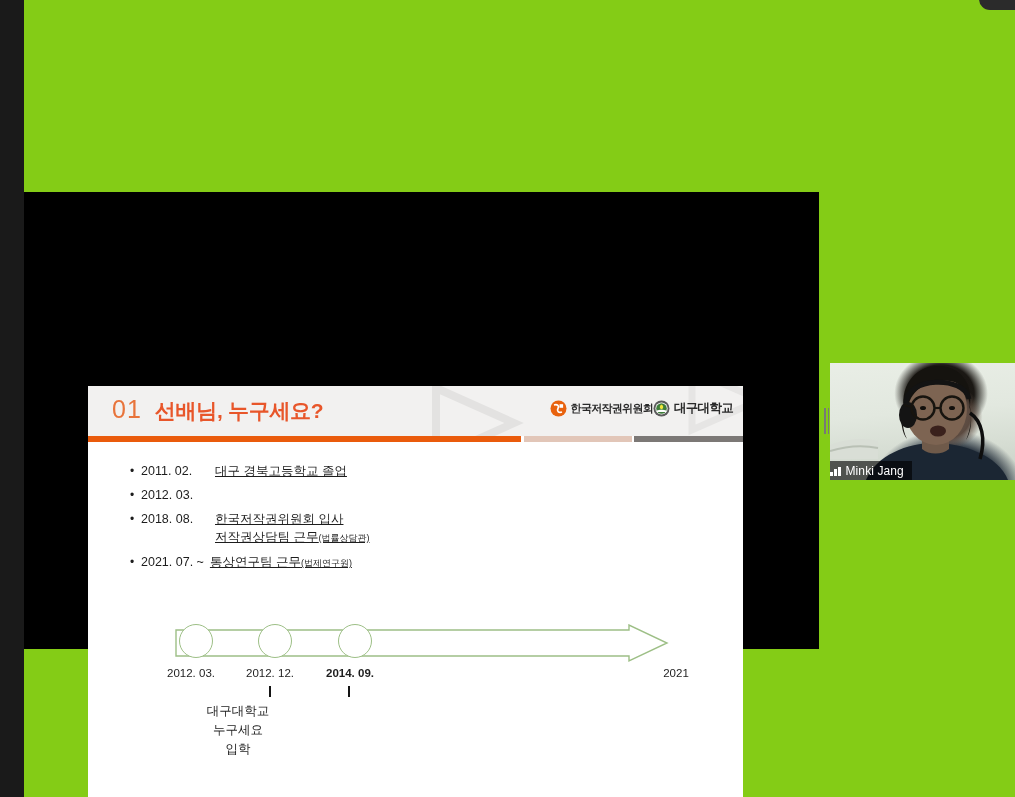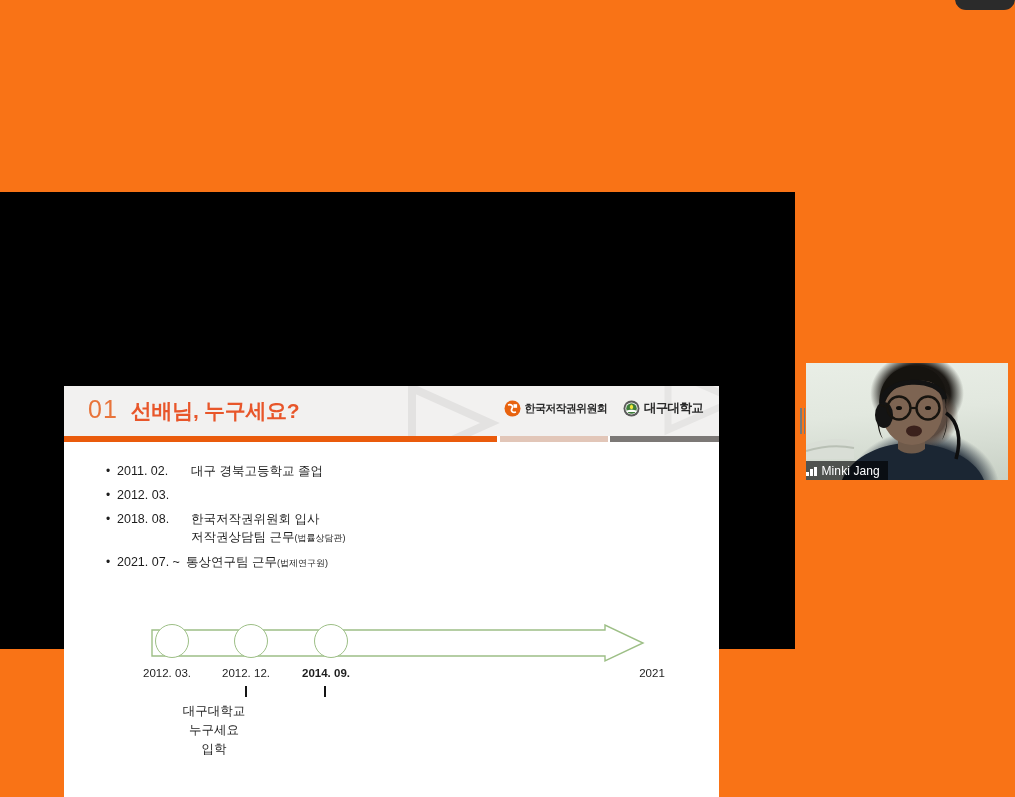--- a/index.html
+++ b/index.html
@@ -12,21 +12,22 @@
     height: 797px;
     overflow: hidden;
     font-family: "Liberation Sans", sans-serif;
     position: relative;
   }
 
   
   #app-root {
     position: absolute;
     inset: 0;
-    background: #f97316;
+    background: #84cc16;
+    margin-left: 24px;
   }
 
   
   #toolbar-pill {
     position: absolute;
     left: 955px;
     top: -12px;
     width: 60px;
     height: 22px;
     border-radius: 11px;
@@ -85,25 +86,25 @@
   #slide-title {
     font-size: 21px;
     color: #e8562a;
     font-weight: bold;
     letter-spacing: -0.3px;
   }
 
   
   #slide-logos {
     position: absolute;
-    right: 16px;
+    right: 10px;
     top: 14px;
     display: flex;
     align-items: flex-end;
-    gap: 16px;
+    gap: 0;
   }
   .logo-unit {
     display: flex;
     align-items: center;
     gap: 4px;
   }
   .logo-text {
     font-size: 11px;
     font-weight: bold;
     color: #2a2a2a;
@@ -153,21 +154,21 @@
     text-align: left;
     line-height: 18px;
     font-size: 12px;
   }
   .bullet-date {
     flex: 0 0 74px;
     line-height: 18px;
     white-space: nowrap;
   }
   .bullet-date.wide { flex: 0 0 auto; margin-right: 6px; }
-  .bullet-body { line-height: 18px; }
+  .bullet-body { line-height: 18px; text-decoration: underline; }
   .bullet-body .sub {
     display: block;
     line-height: 18px;
   }
   .paren {
     font-size: 9px;
     vertical-align: baseline;
   }
 
   

